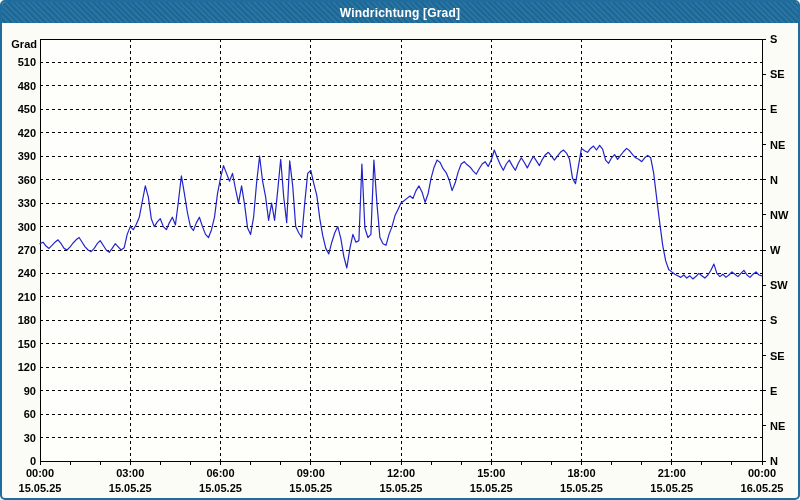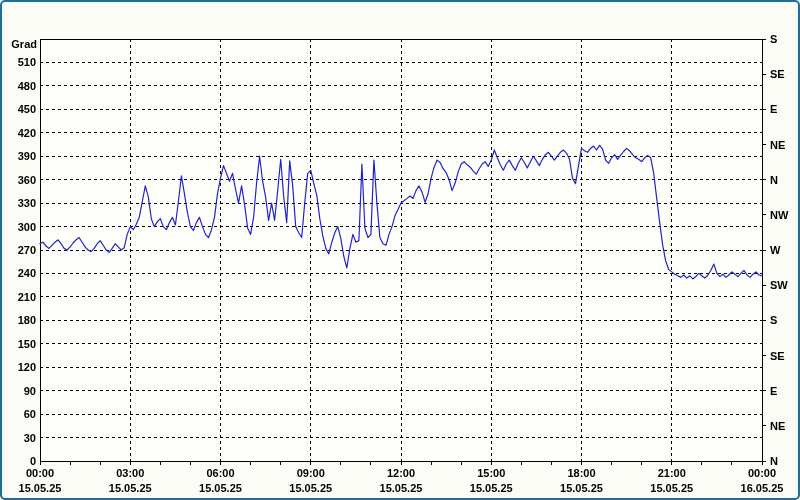--- a/index.html
+++ b/index.html
@@ -22,20 +22,23 @@
   }
   svg text{
     font-family:"Liberation Sans",sans-serif;
     font-size:11px;font-weight:bold;fill:#000000;
   }
 </style>
 </head>
 <body>
 
 <div class="window">
+  <div class="titlebar">
+    <span>Windrichtung [Grad]</span>
+  </div>
   <svg id="chart" width="796" height="475" viewBox="0 0 796 475" style="position:absolute;left:0;top:21px;">
       <rect x="38" y="16" width="722" height="422" fill="#fefefb" stroke="#000000" stroke-width="1" shape-rendering="crispEdges"></rect>
       <g>
         <line x1="38" y1="414.55555555555554" x2="760" y2="414.55555555555554" stroke="#000000" stroke-width="1" stroke-dasharray="3,3" shape-rendering="crispEdges"></line>
         <line x1="38" y1="391.1111111111111" x2="760" y2="391.1111111111111" stroke="#000000" stroke-width="1" stroke-dasharray="3,3" shape-rendering="crispEdges"></line>
         <line x1="38" y1="367.6666666666667" x2="760" y2="367.6666666666667" stroke="#000000" stroke-width="1" stroke-dasharray="3,3" shape-rendering="crispEdges"></line>
         <line x1="38" y1="344.22222222222223" x2="760" y2="344.22222222222223" stroke="#000000" stroke-width="1" stroke-dasharray="3,3" shape-rendering="crispEdges"></line>
         <line x1="38" y1="320.77777777777777" x2="760" y2="320.77777777777777" stroke="#000000" stroke-width="1" stroke-dasharray="3,3" shape-rendering="crispEdges"></line>
         <line x1="38" y1="297.33333333333337" x2="760" y2="297.33333333333337" stroke="#000000" stroke-width="1" stroke-dasharray="3,3" shape-rendering="crispEdges"></line>
         <line x1="38" y1="273.8888888888889" x2="760" y2="273.8888888888889" stroke="#000000" stroke-width="1" stroke-dasharray="3,3" shape-rendering="crispEdges"></line>

